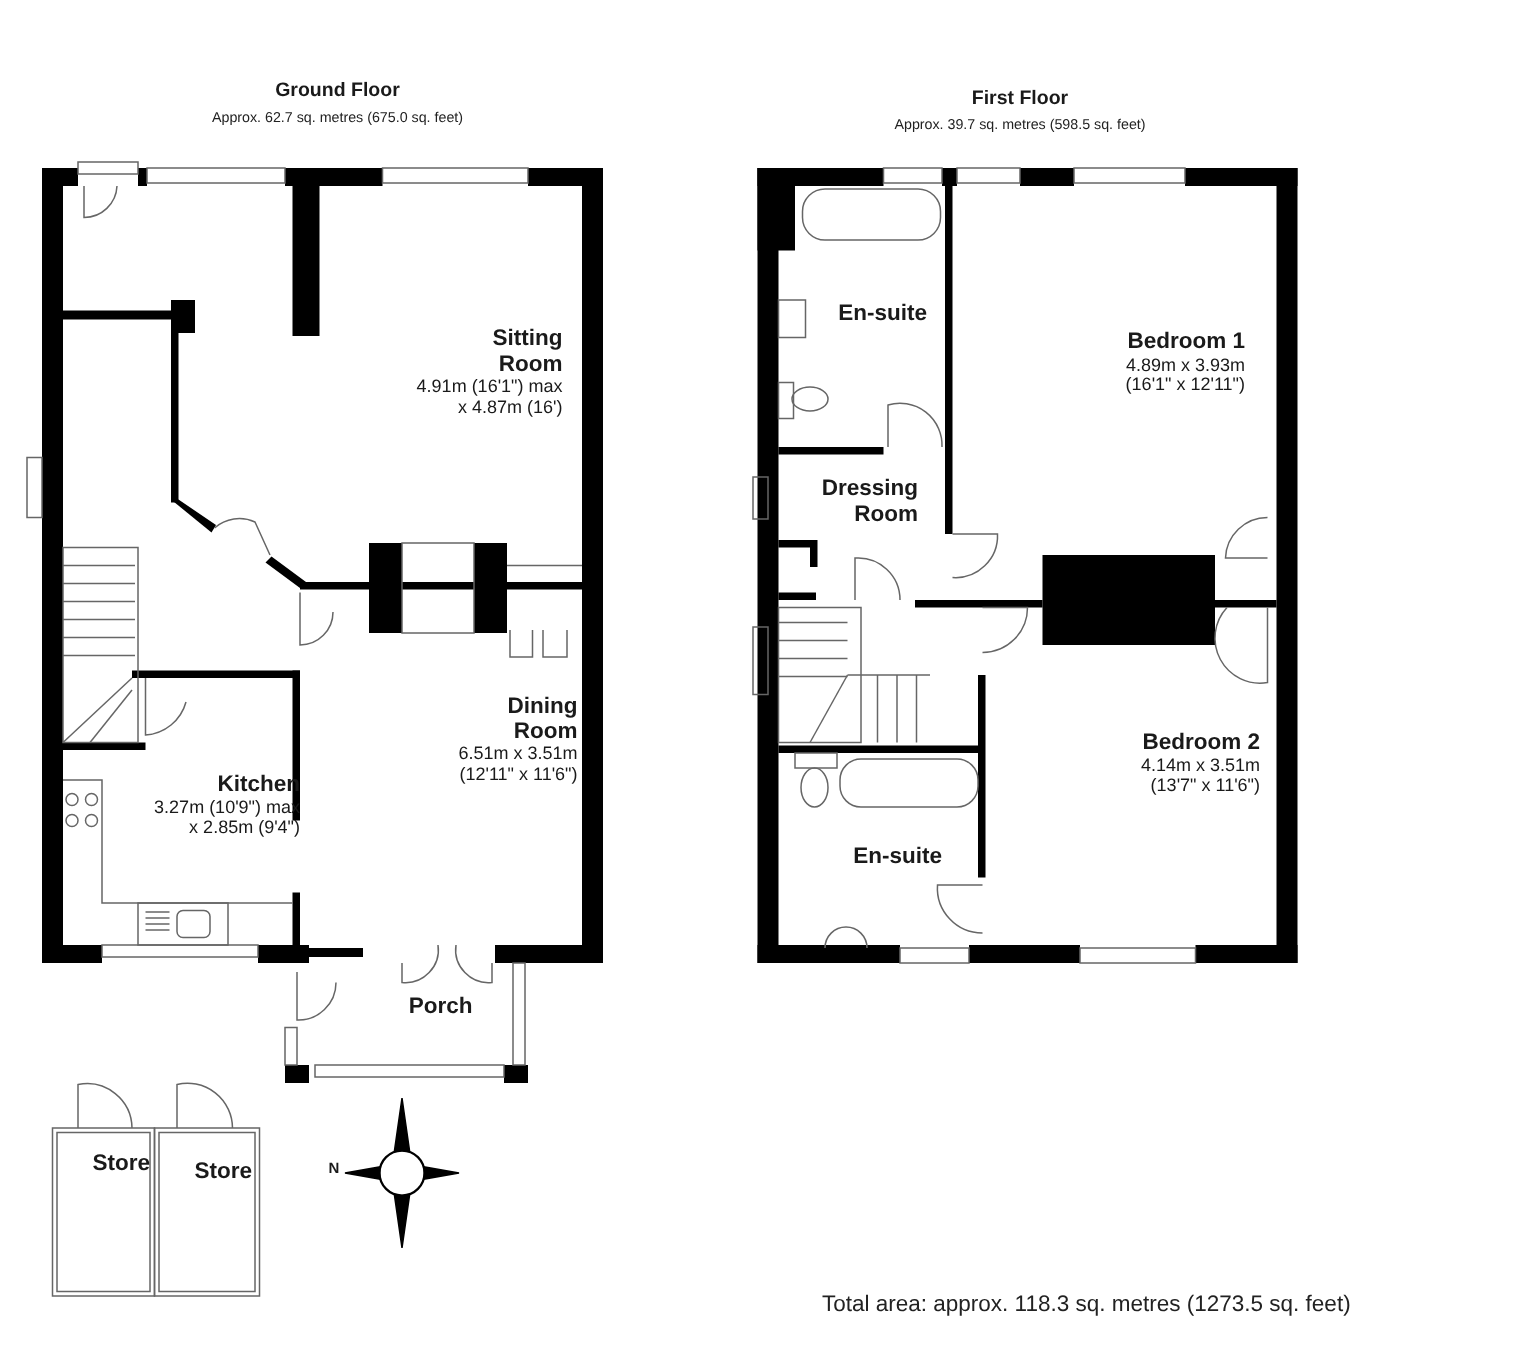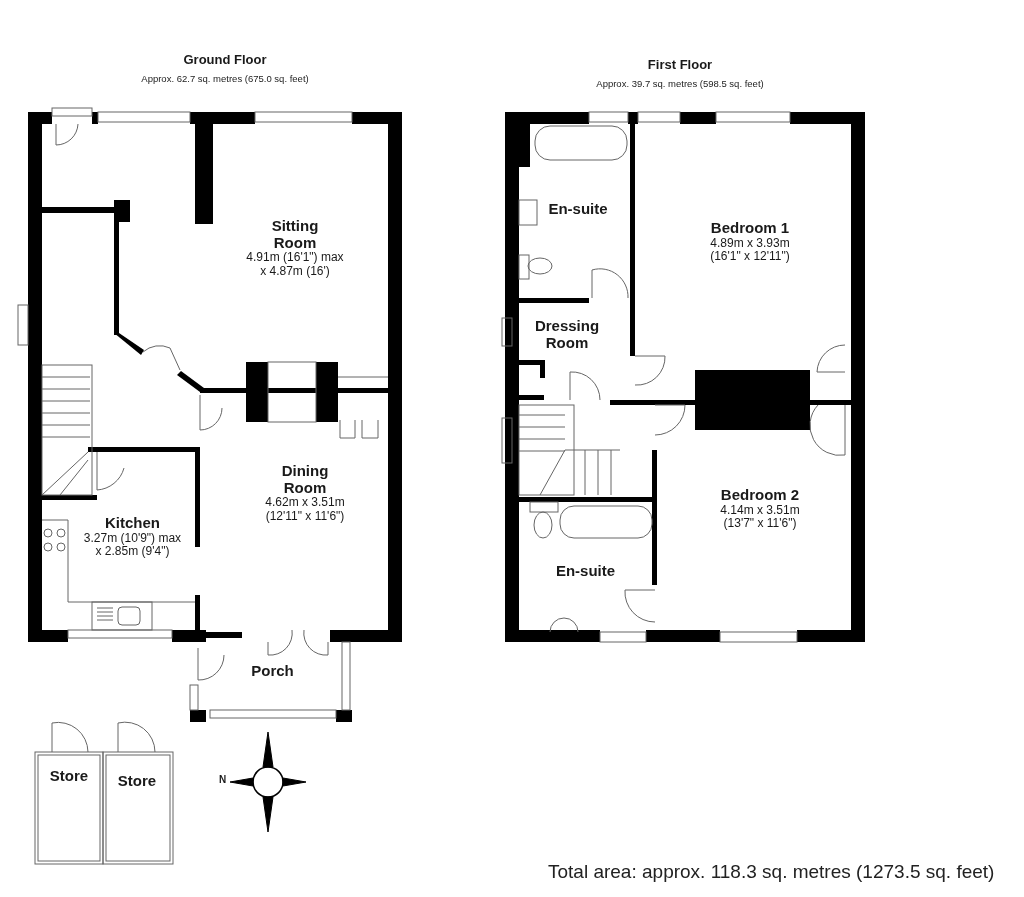--- a/index.html
+++ b/index.html
@@ -1,23 +1,23 @@
 <!DOCTYPE html>
 <html><head>
 <meta charset="utf-8">
 <style>
   html, body { margin:0; padding:0; background:#ffffff; }
   body { width:1024px; height:897px; position:relative; overflow:hidden; font-family:"Liberation Sans", sans-serif; color:#1a1a1a; }
   svg.plan { position:absolute; left:0; top:0; }
   .title { position:absolute; text-align:center; font-weight:bold; font-size:13px; }
   .sub { position:absolute; text-align:center; font-size:9.5px; color:#222; }
-  .room { position:absolute; text-align:center; line-height:1.1; }
+  .room { position:absolute; text-align:right; line-height:1.1; }
   .room .nm { font-weight:bold; font-size:15px; display:block; }
   .room .dm { font-size:12px; display:block; line-height:1.15; }
-  .total { position:absolute; left:548px; top:861px; font-size:19px; color:#222; }
+  .total { position:absolute; left:548px; top:861px; font-size:15px; color:#222; }
   .n-label { position:absolute; font-weight:bold; font-size:10px; }
 </style>
 </head>
 <body>
 
 <div class="title" style="left:100px; top:52px; width:250px;">Ground Floor</div>
 <div class="sub" style="left:90px; top:73px; width:270px;">Approx. 62.7 sq. metres (675.0 sq. feet)</div>
 <div class="title" style="left:560px; top:57px; width:240px;">First Floor</div>
 <div class="sub" style="left:555px; top:78px; width:250px;">Approx. 39.7 sq. metres (598.5 sq. feet)</div>
 
@@ -175,21 +175,21 @@
 
 <div class="room" style="left:215px; top:218px; width:160px;">
   <span class="nm">Sitting</span>
   <span class="nm">Room</span>
   <span class="dm">4.91m (16'1") max</span>
   <span class="dm">x 4.87m (16')</span>
 </div>
 <div class="room" style="left:225px; top:463px; width:160px;">
   <span class="nm">Dining</span>
   <span class="nm">Room</span>
-  <span class="dm">4.62m x 3.51m</span>
+  <span class="dm">6.51m x 3.51m</span>
   <span class="dm">(12'11" x 11'6")</span>
 </div>
 <div class="room" style="left:65px; top:515px; width:135px;">
   <span class="nm">Kitchen</span>
   <span class="dm">3.27m (10'9") max</span>
   <span class="dm">x 2.85m (9'4")</span>
 </div>
 <div class="room" style="left:230px; top:663px; width:85px;">
   <span class="nm">Porch</span>
 </div>

